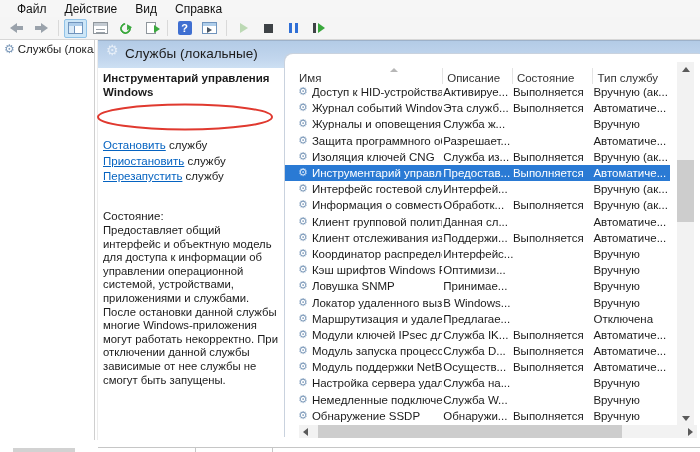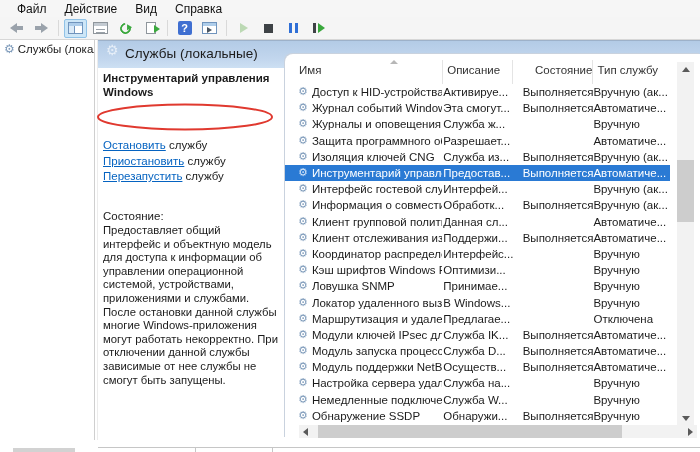--- a/index.html
+++ b/index.html
@@ -70,25 +70,25 @@
   #desc-label { position:absolute; left:0; top:139px; }
   #desc-text { position:absolute; left:0; top:153px; width:178px; line-height:13.6px; font-size:11.3px; }
   
   #annot { position:absolute; left:96px; top:103px; pointer-events:none; }
   
   #listpanel { position:absolute; left:187px; top:14px; width:415px; height:384px;
     background:#fff; border-top-left-radius:8px;
     box-shadow:-1px -1px 0 #c9d2de; overflow:hidden; }
   #cols { position:absolute; left:13px; top:6px; right:30px; height:24px; display:flex; }
   .h-cell { color:#333; font-size:11.5px; padding-top:4px; position:relative;
-    border-right:1px solid #e4e4e4; padding-left:4px; white-space:nowrap; overflow:hidden; }
+    border-right:1px solid #e4e4e4; padding-left:4px; white-space:nowrap; overflow:hidden;margin-top:8px; }
   .h-cell:first-child { padding-left:1px; }
   .c-name { width:148px; }
   .c-desc { width:71px; }
-  .c-stat { width:82px;text-align:right; }
+  .c-stat { width:82px; }
   .c-type { width:78px; border-right:none !important; }
   #sort-caret { position:absolute; right:44px; top:0; width:0; height:0;
     border-left:4px solid transparent; border-right:4px solid transparent;
     border-bottom:4px solid #b7b7b7; }
   #rows { position:absolute; left:0; top:30px; right:30px; }
   .row { display:flex; height:16.2px; align-items:center; padding-left:13px; cursor:default; }
   .cell { white-space:nowrap; overflow:hidden; font-size:11.5px; }
   .row .c-name { display:flex; align-items:center; }
   .row .gear { font-size:11px; margin-right:4px; }
   .row .txt { white-space:nowrap; overflow:hidden; width:130px; }
@@ -205,21 +205,21 @@
     <span class="cell c-desc">Активируе...</span>
     <span class="cell c-stat">Выполняется</span>
     <span class="cell c-type">Вручную (ак...</span>
   </div>
 
   <div class="row">
     <span class="cell c-name">
             <i class="gear"></i>
             <span class="txt">Журнал событий Windows</span>
           </span>
-    <span class="cell c-desc">Эта смогут...</span>
+    <span class="cell c-desc">Эта служб...</span>
     <span class="cell c-stat">Выполняется</span>
     <span class="cell c-type">Автоматиче...</span>
   </div>
 
   <div class="row">
     <span class="cell c-name">
             <i class="gear"></i>
             <span class="txt">Журналы и оповещения п...</span>
           </span>
     <span class="cell c-desc">Служба ж...</span>

